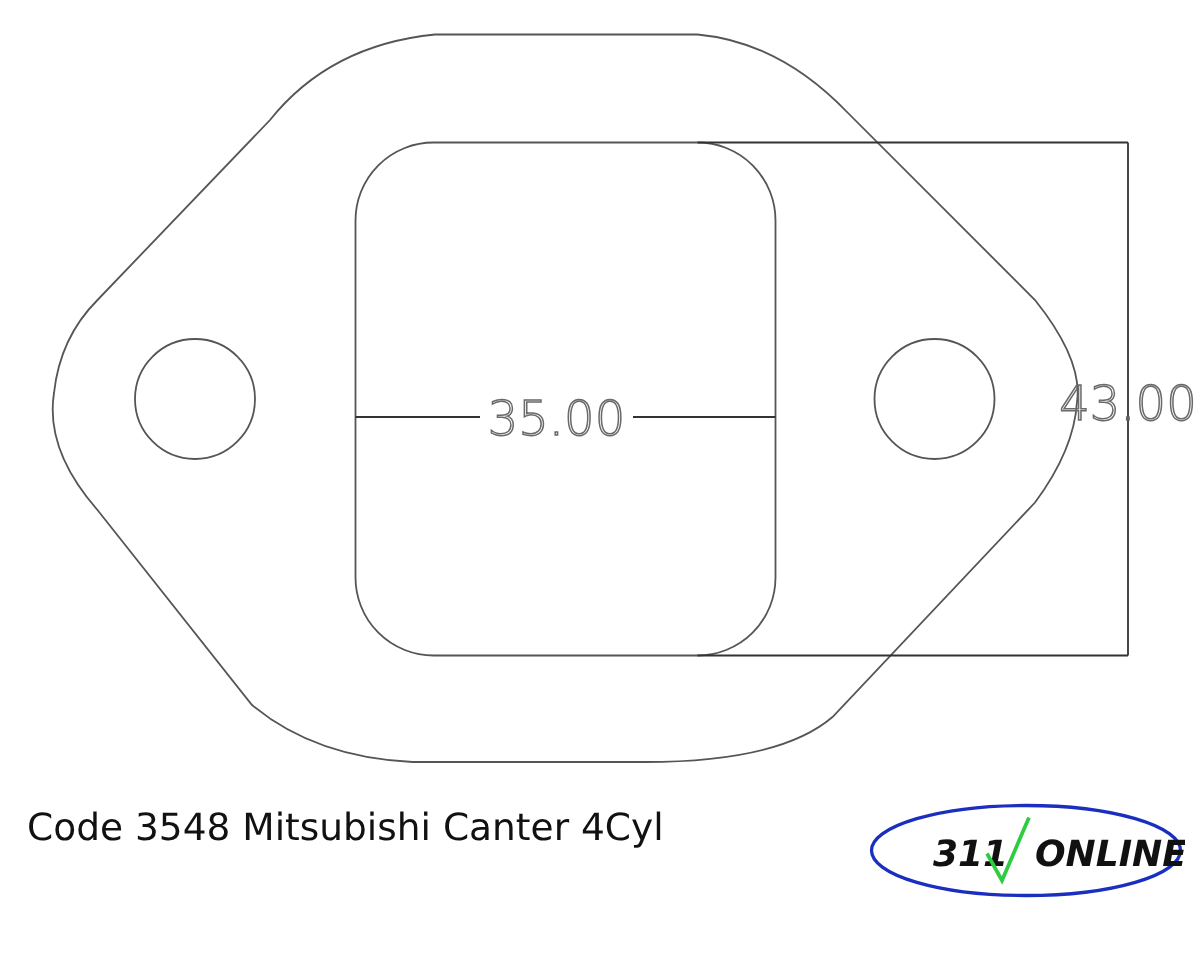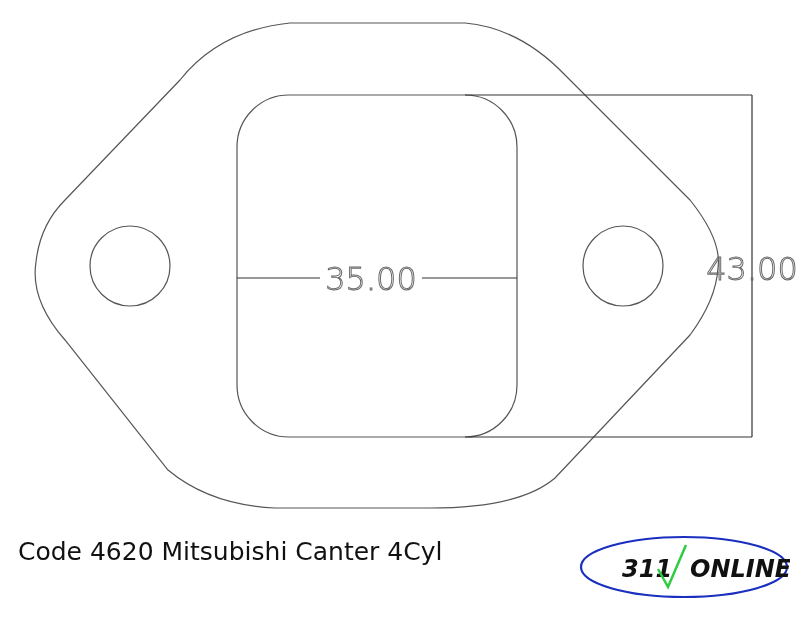--- a/index.html
+++ b/index.html
@@ -45,20 +45,20 @@
   <line x1="422" y1="278" x2="517" y2="278" stroke="#333" stroke-width="1.2"></line>
 
   <line x1="465" y1="95" x2="752" y2="95" stroke="#333" stroke-width="1.2"></line>
   <line x1="465" y1="437" x2="752" y2="437" stroke="#333" stroke-width="1.2"></line>
   <line x1="752" y1="95" x2="752" y2="437" stroke="#333" stroke-width="1.2"></line>
 
   <text class="dim-text" x="371" y="290" font-size="32" text-anchor="middle">35.00</text>
   <text class="dim-text" x="752" y="280" font-size="32" text-anchor="middle">43.00</text>
 </svg>
 
-<div class="caption">Code 4620 Mitsubishi Canter 4Cyl</div>
+<div class="caption">Code 3548 Mitsubishi Canter 4Cyl</div>
 
 <svg class="logo" viewBox="0 0 212 68">
   <ellipse cx="106" cy="34" rx="103" ry="30" fill="#fff" stroke="#1a2fbf" stroke-width="2.2"></ellipse>
   <text x="44" y="44" font-family="DejaVu Sans" font-weight="bold" font-style="italic" font-size="24" fill="#111">311</text>
   <path d="M 80 36 L 90 54 L 108 12" fill="none" stroke="#2ecc40" stroke-width="2.5"></path>
   <text x="112" y="44" font-family="DejaVu Sans" font-weight="bold" font-style="italic" font-size="24" fill="#111">ONLINE</text>
 </svg>
 
 </body></html>

